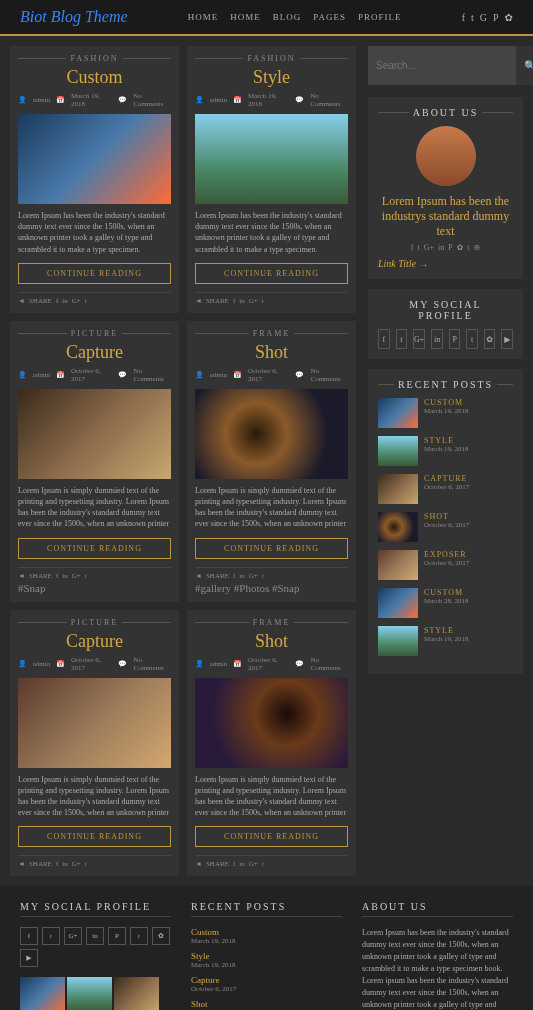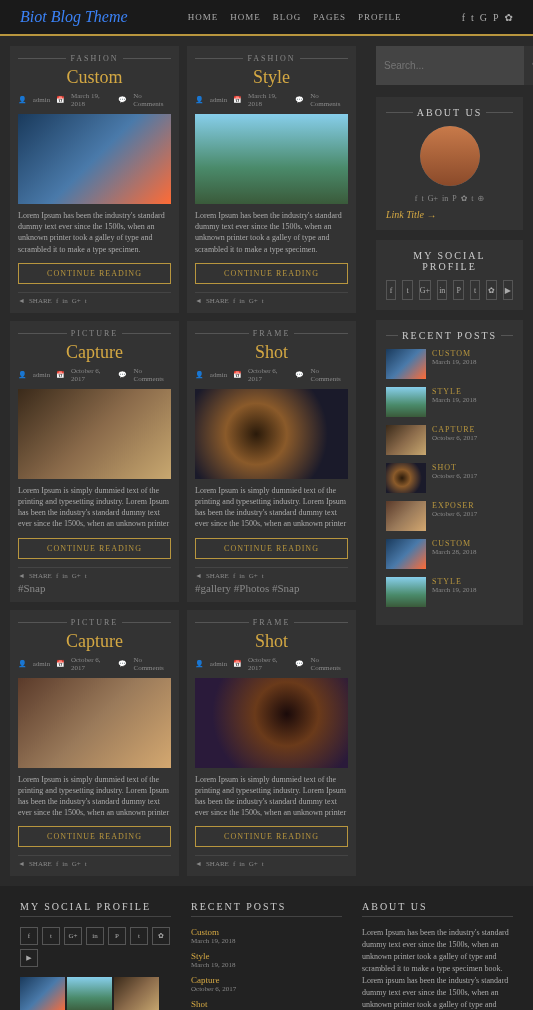--- a/index.html
+++ b/index.html
@@ -6,21 +6,21 @@
     body { font-family: Georgia, serif; background: #2a2a2a; color: #ccc; font-size: 12px; width: 533px; }
 
     
     .site-header { background: #1a1a1a; padding: 8px 20px; display: flex; align-items: center; justify-content: space-between; border-bottom: 2px solid #b8963e; }
     .site-logo { color: #3b82f6; font-size: 16px; font-style: italic; font-family: Georgia, serif; }
     .main-nav { display: flex; gap: 12px; }
     .main-nav a { color: #aaa; font-size: 9px; text-decoration: none; letter-spacing: 1px; }
     .header-icons { display: flex; gap: 6px; color: #aaa; font-size: 10px; }
 
     
-    .main-content { display: flex; gap: 8px; padding: 10px; }
+    .main-content { display: flex; gap: 0; padding: 10px; }
     .posts-column { flex: 0 0 350px; display: flex; flex-wrap: wrap; gap: 8px; }
     .sidebar { flex: 1; min-width: 150px; padding-left: 8px; }
 
     
     .post-card { background: #333; width: 169px; padding: 8px; }
     .post-category { text-align: center; font-size: 8px; letter-spacing: 2px; color: #888; margin-bottom: 4px; display: flex; align-items: center; gap: 4px; }
     .post-category::before, .post-category::after { content: ''; flex: 1; height: 1px; background: #555; }
     .post-title { text-align: center; color: #d4a843; font-size: 18px; font-family: Georgia, serif; margin-bottom: 4px; }
     .post-meta { display: flex; gap: 6px; font-size: 7px; color: #888; margin-bottom: 6px; justify-content: center; }
     .post-meta span { display: flex; align-items: center; gap: 2px; }
@@ -277,20 +277,21 @@
     <div class="search-box">
       <input type="text" placeholder="Search..." style="">
       <button class="search-btn">🔍</button>
     </div>
 
     <div class="sidebar-widget">
       <div class="widget-title">ABOUT US</div>
       <div class="about-avatar">
         <div style="width:100%;height:100%;background:linear-gradient(180deg,#c87a4a 0%,#8a4a2a 100%);border-radius:50%;"></div>
       </div>
+      <div class="about-title">Lorem Ipsum has been the industrys standard dummy text</div>
       <div class="about-icons">
         <span>f</span>
         <span>t</span>
         <span>G+</span>
         <span>in</span>
         <span>P</span>
         <span>✿</span>
         <span>t</span>
         <span>⊕</span>
       </div>

